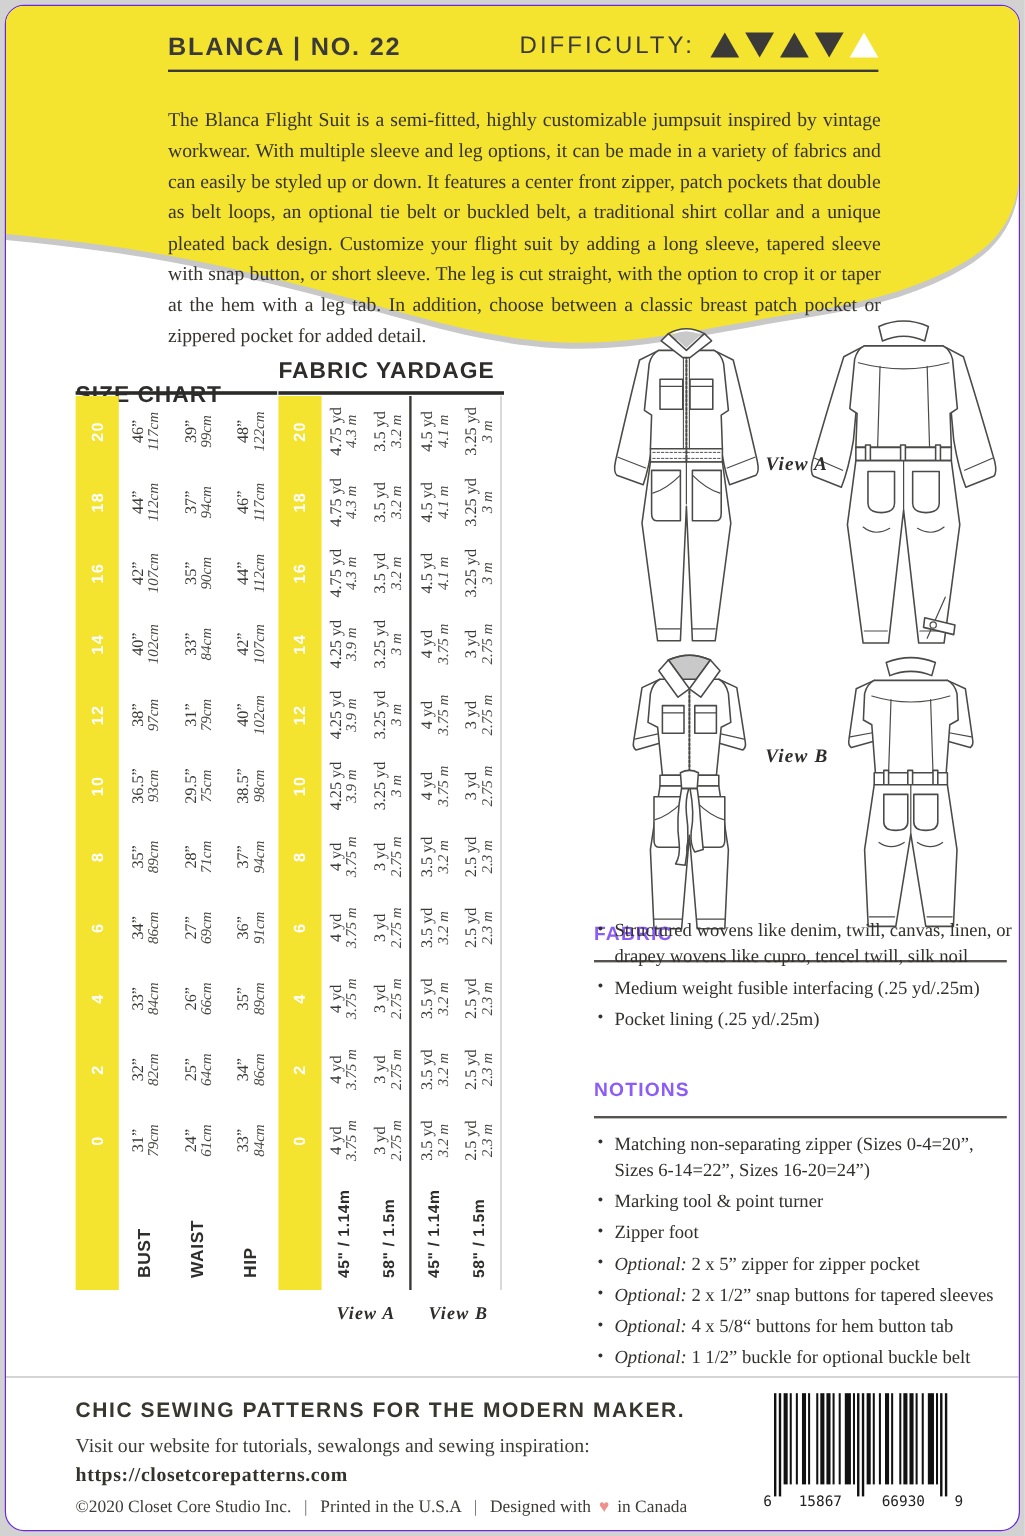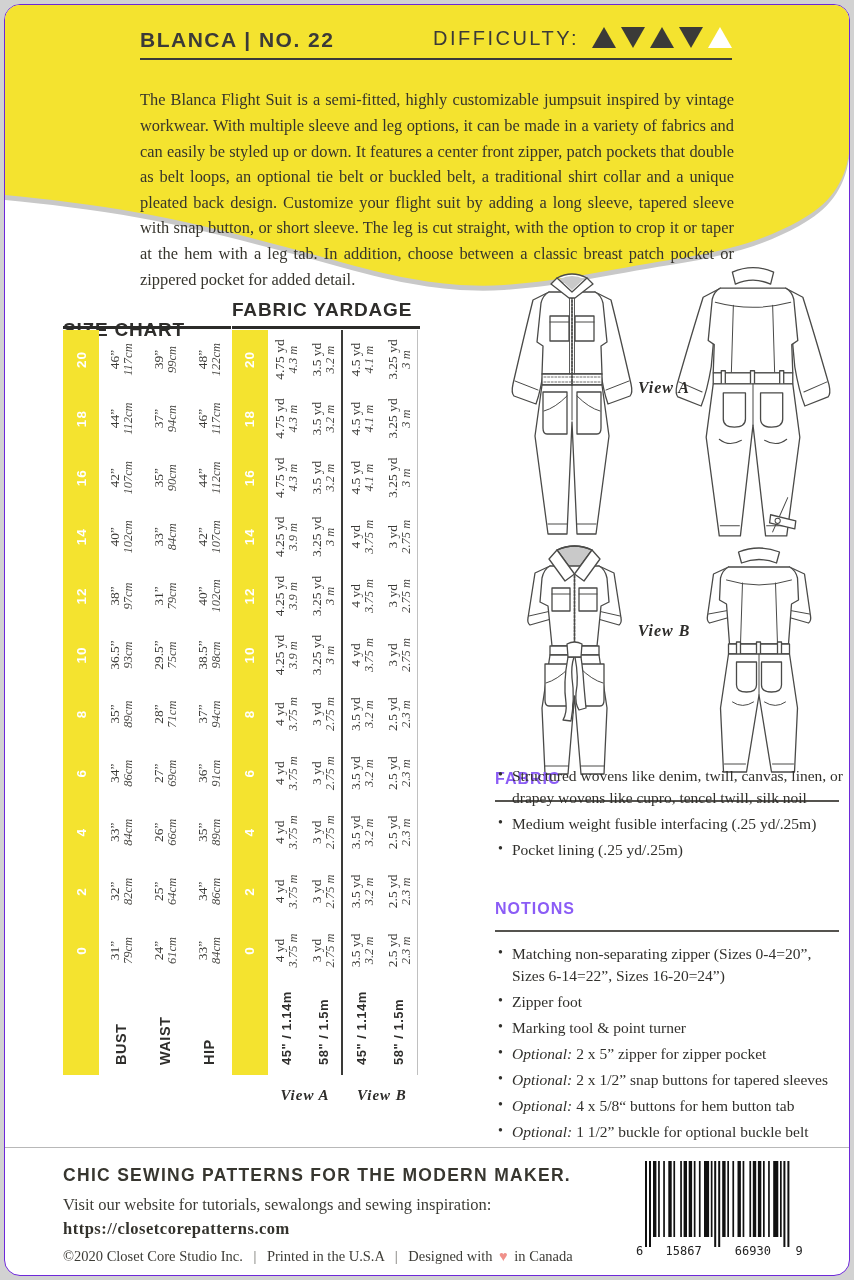--- a/index.html
+++ b/index.html
@@ -656,22 +656,22 @@
     <ul class="blist" style="left:490px;top:760px;" id="fabric-list">
       <li>Structured wovens like denim, twill, canvas, linen, or drapey wovens like cupro, tencel twill, silk noil</li>
       <li>Medium weight fusible interfacing (.25 yd/.25m)</li>
       <li>Pocket lining (.25 yd/.25m)</li>
     </ul>
 
     <div class="sub-h" style="left:490px;top:895px;">NOTIONS</div>
     <div class="sub-rule" style="left:490px;top:925px;width:344px;"></div>
     <ul class="blist" style="left:490px;top:938px;" id="notions-list">
         <li><span>Matching non-separating zipper (Sizes 0-4=20”, Sizes 6-14=22”, Sizes 16-20=24”)</span></li>
+        <li><span>Marking tool &amp; point turner</span></li>
         <li><span>Zipper foot</span></li>
-        <li><span>Marking tool &amp; point turner</span></li>
         <li><span class="it">Optional:</span><span> 2 x 5” zipper for zipper pocket</span></li>
         <li><span class="it">Optional:</span><span> 2 x 1/2” snap buttons for tapered sleeves</span></li>
         <li><span class="it">Optional:</span><span> 4 x 5/8“ buttons for hem button tab</span></li>
         <li><span class="it">Optional:</span><span> 1 1/2” buckle for optional buckle belt</span></li>
       </ul>
 
     <div class="foot-rule"></div>
     <div class="tagline">CHIC SEWING PATTERNS FOR THE MODERN MAKER.</div>
     <div class="visit">Visit our website for tutorials, sewalongs and sewing inspiration:</div>
     <a class="url" href="#">https://closetcorepatterns.com</a>

